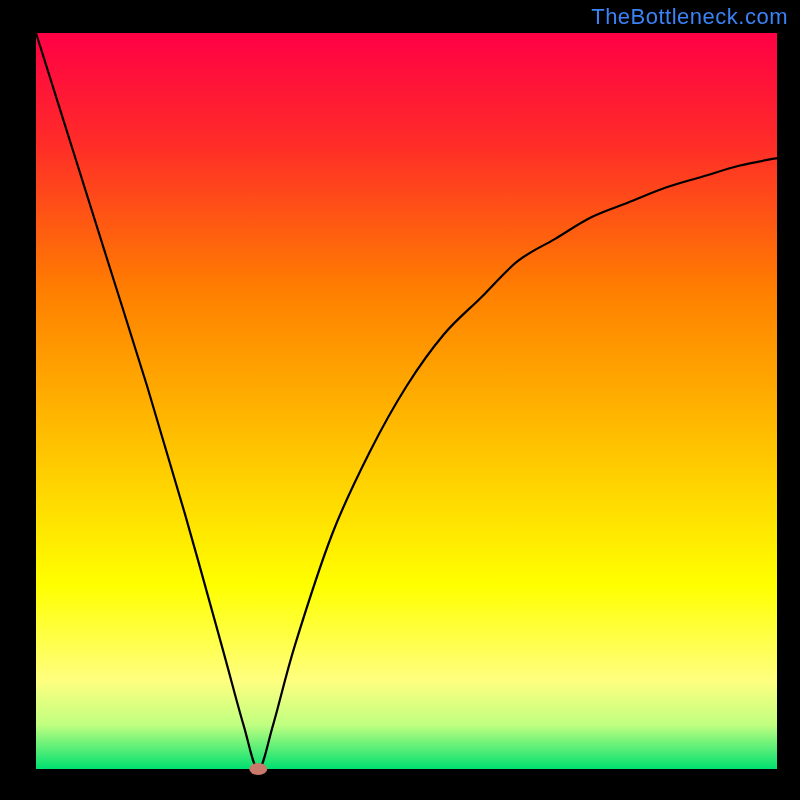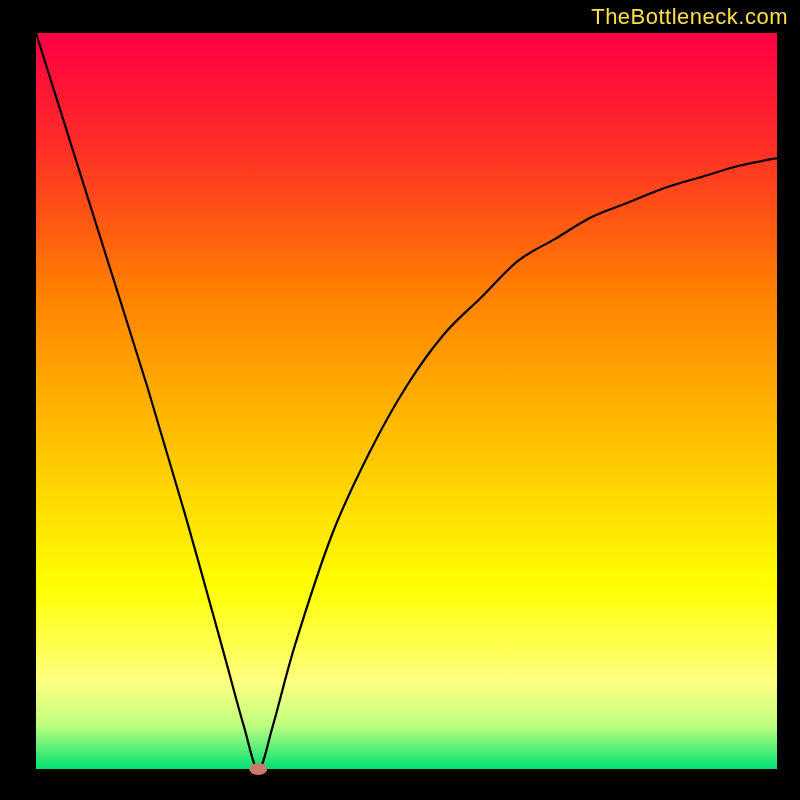--- a/index.html
+++ b/index.html
@@ -15,21 +15,21 @@
     position: absolute;
     top: 0; left: 0;
     width: 800px;
     height: 800px;
     background: #000;
   }
   .watermark {
     position: absolute;
     top: 4px;
     right: 12px;
-    color: #fde047;
+    color: #3b82f6;
     font-size: 22px;
     font-weight: 500;
     letter-spacing: 0.5px;
     user-select: none;
     z-index: 5;
   }
   svg {
     position: absolute;
     top: 0;
     left: 0;

